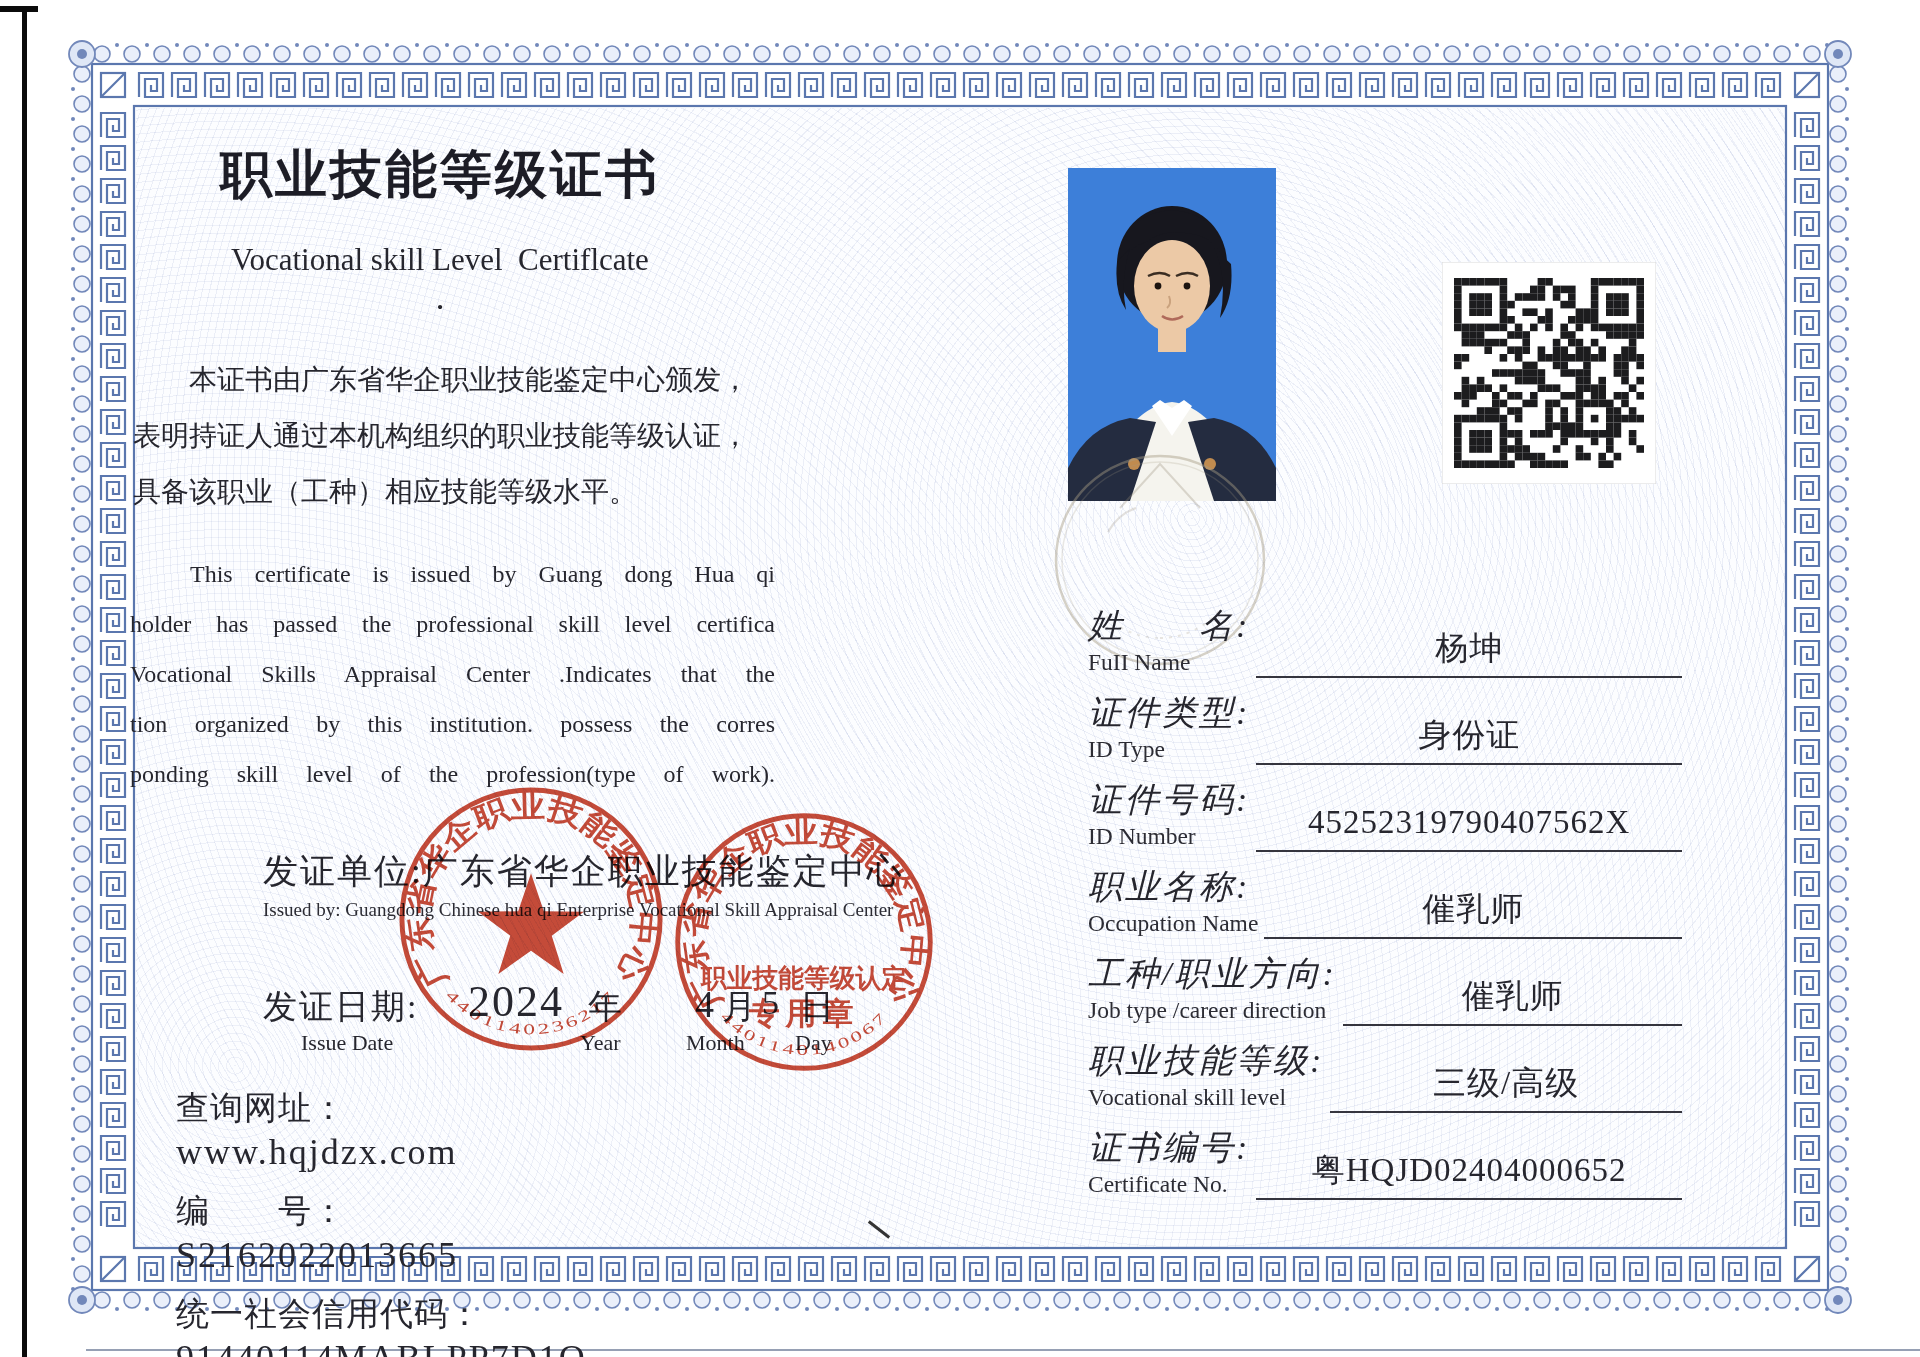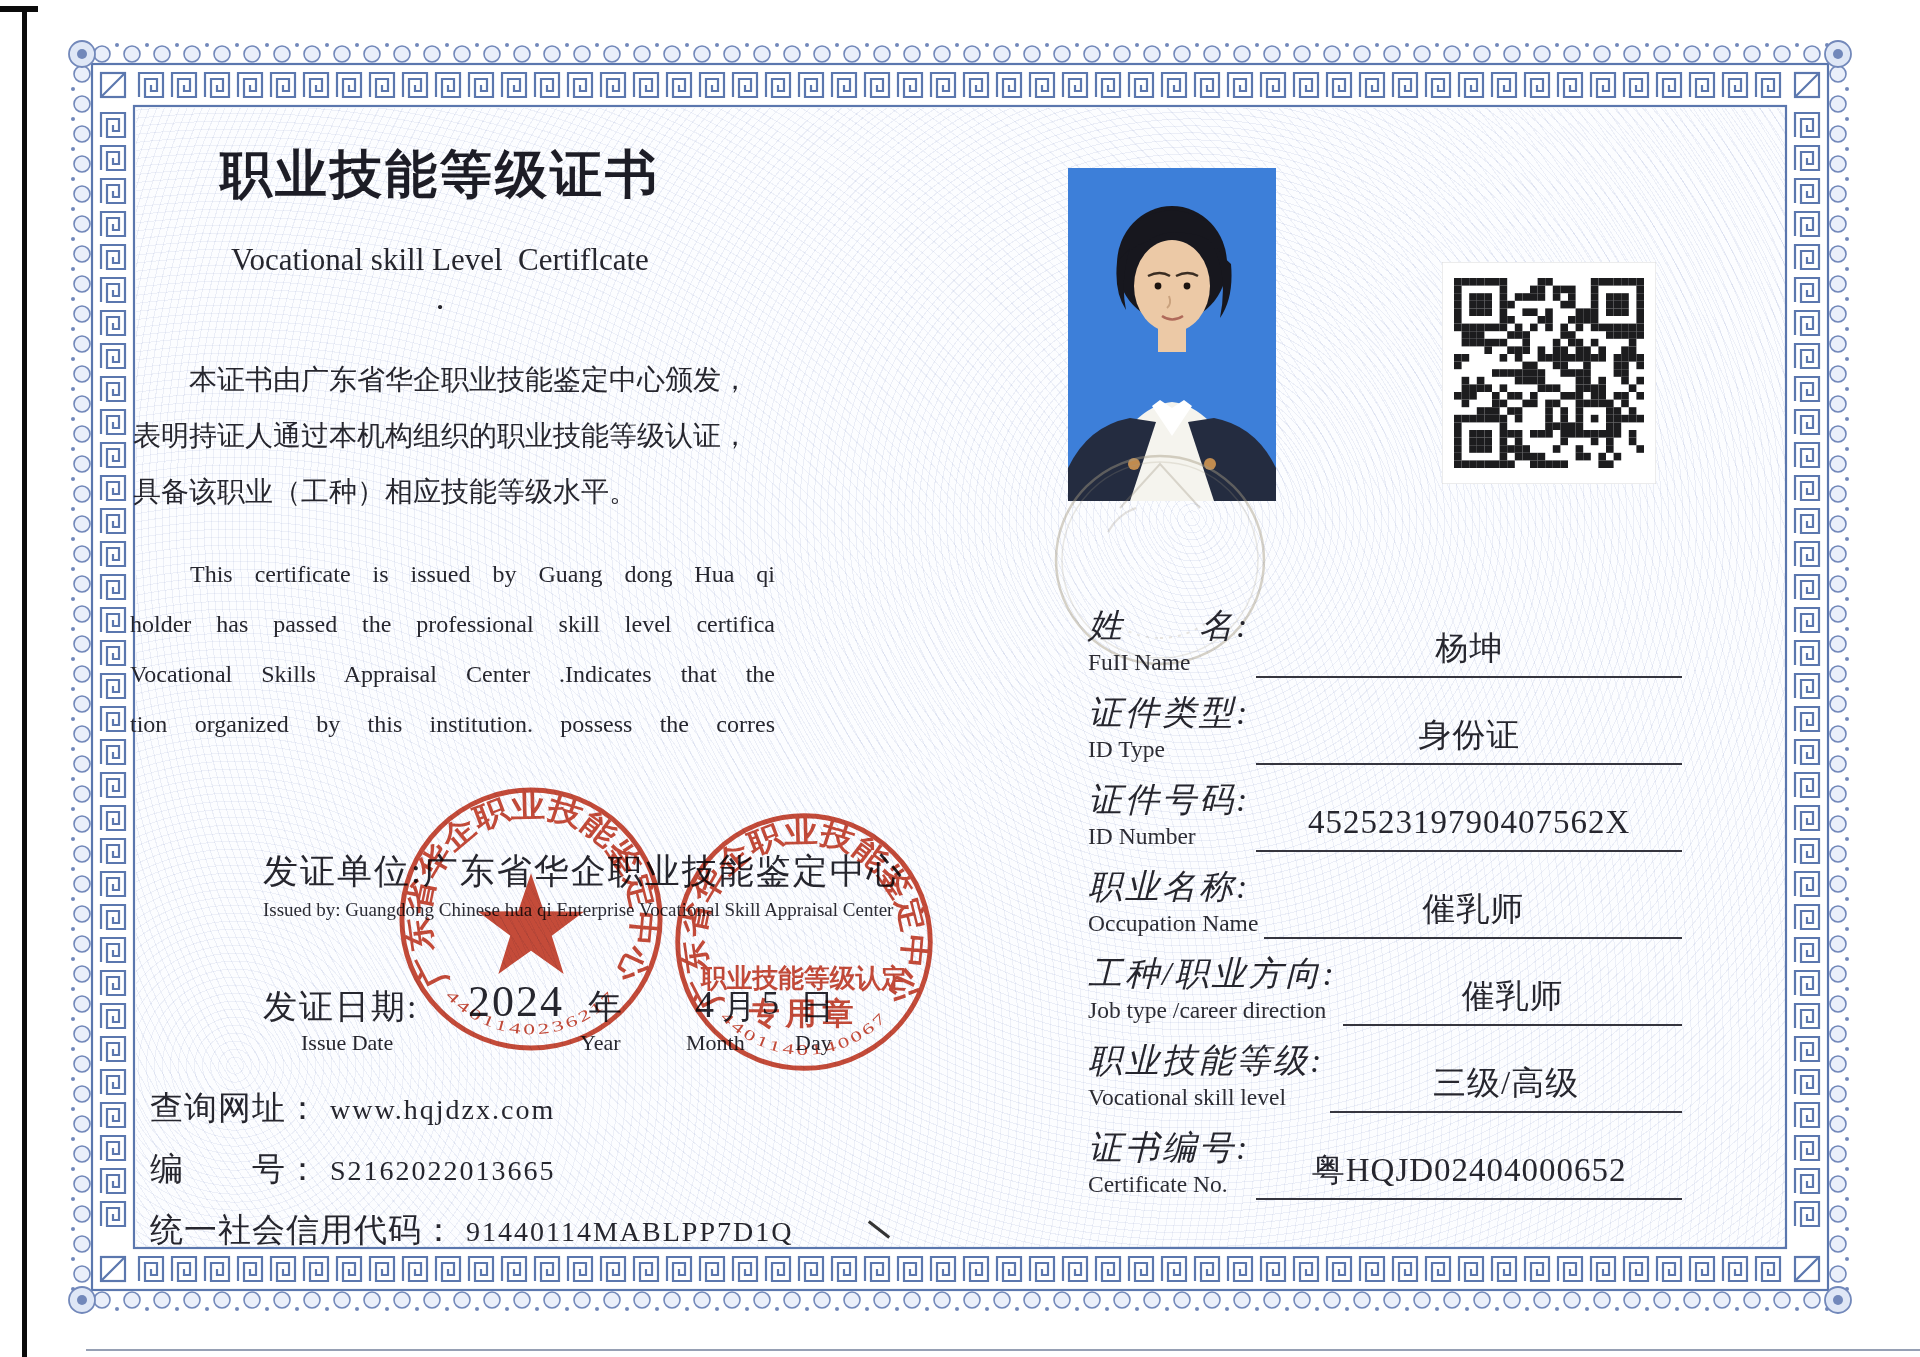--- a/index.html
+++ b/index.html
@@ -65,23 +65,23 @@
   .d-year-en{left:317px;top:48px;font-size:22px;}
   .d-month{left:432px;top:0;font-size:38px;}
   .d-month-zh{left:459px;top:2px;font-size:34px;}
   .d-month-en{left:423px;top:48px;font-size:22px;}
   .d-day{left:499px;top:2px;font-size:34px;}
   .d-day-zh{left:537px;top:2px;font-size:34px;}
   .d-day-en{left:532px;top:48px;font-size:22px;}
 
   
   .footer{left:150px;top:1086px;width:820px;}
-  .f-line{display:flex;align-items:baseline;margin-bottom:16px;white-space:nowrap;}
+  .f-line{display:flex;align-items:baseline;margin-bottom:16px;white-space:nowrap;flex-direction:column;}
   .f-label{font-size:33px;letter-spacing:1px;}
-  .f-value{font-size:28px;letter-spacing:2px;margin-left:10px;}
+  .f-value{font-size:36px;letter-spacing:2px;margin-left:26px;}
 
   
   .photo{left:1068px;top:168px;width:208px;height:333px;z-index:5;}
   .qr{left:1442px;top:262px;z-index:5;}
   .watermark{left:1048px;top:448px;width:224px;height:224px;z-index:8;pointer-events:none;}
 
   .fields{left:1088px;top:606px;width:594px;z-index:10;}
   .field-row{display:flex;align-items:flex-end;margin-bottom:15px;}
   .field-label{flex:0 0 auto;}
   .fl-zh{font-size:34px;letter-spacing:3px;line-height:40px;white-space:pre;font-style:italic;}
@@ -704,20 +704,21 @@
     <div class="zh-line first">本证书由广东省华企职业技能鉴定中心颁发，</div>
     <div class="zh-line">表明持证人通过本机构组织的职业技能等级认证，</div>
     <div class="zh-line">具备该职业（工种）相应技能等级水平。</div>
   </div>
 
   <div class="abs z10 en-par">
     <div class="en-line first">This certificate is issued by Guang dong Hua qi</div>
     <div class="en-line">holder has passed the professional skill level certifica</div>
     <div class="en-line">Vocational Skills Appraisal Center .Indicates that the</div>
     <div class="en-line">tion organized by this institution. possess the corres</div>
+    <div class="en-line">ponding skill level of the profession(type of work).</div>
   </div>
 
   <div class="abs z10 issuer">
     <div class="issuer-zh">发证单位:广东省华企职业技能鉴定中心</div>
     <div class="issuer-en">Issued by: Guangdong Chinese hua qi Enterprise Vocational Skill Appraisal Center</div>
   </div>
 
   <div class="abs z10 date-row">
     <span class="d-zh">发证日期:</span>
     <span class="d-en">Issue Date</span>

